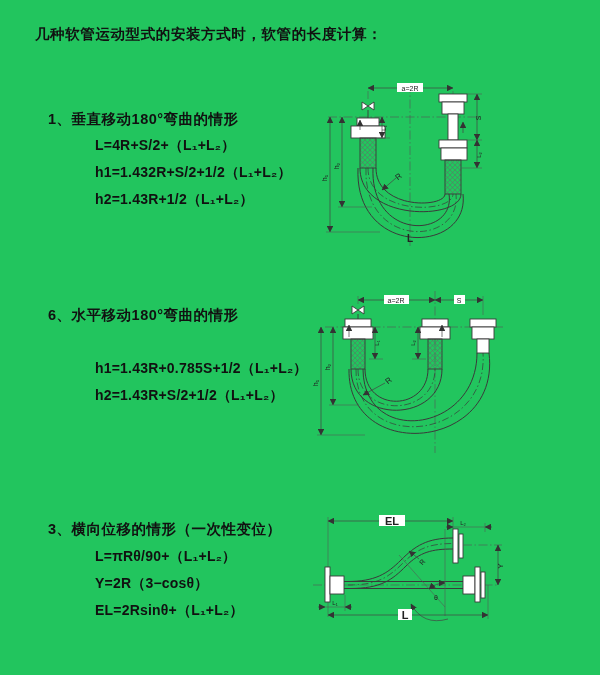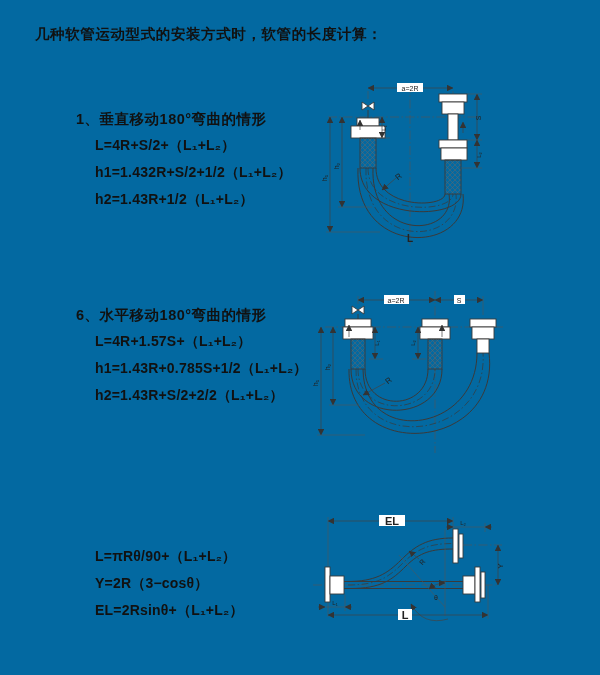--- a/index.html
+++ b/index.html
@@ -1,22 +1,22 @@
 <!DOCTYPE html>
 <html><head>
 <meta charset="utf-8">
 <style>
   html,body{margin:0;padding:0;background:#e9e9e9;}
   .page{
-    position:relative;width:600px;height:675px;background:#0369a1;
+    position:relative;width:600px;height:675px;background:#22c55e;
     font-family:"Liberation Sans","DejaVu Sans",sans-serif;color:#111;
     outline:1px solid #d6d6d6;overflow:hidden;
   }
   .doc-title{position:absolute;left:35px;top:25px;font-size:14.5px;font-weight:bold;letter-spacing:.6px;white-space:nowrap;}
-  .sec-heading{position:absolute;font-size:14.5px;font-weight:bold;letter-spacing:.5px;white-space:nowrap;margin-left:28px;}
+  .sec-heading{position:absolute;font-size:14.5px;font-weight:bold;letter-spacing:.5px;white-space:nowrap;}
   .formula{position:absolute;font-size:14px;font-weight:bold;letter-spacing:.2px;white-space:nowrap;padding-left:32px;}
   svg{position:absolute;overflow:visible;font-family:"Liberation Sans","DejaVu Sans",sans-serif;}
   svg text{fill:#222;}
   .part{fill:#fff;stroke:#3a3a3a;stroke-width:.9;}
   .hose{stroke:#3a3a3a;stroke-width:.9;}
   .wall{fill:none;stroke:#3a3a3a;stroke-width:1;}
   .dim{fill:none;stroke:#444;stroke-width:.7;}
   .thin{fill:none;stroke:#555;stroke-width:.55;}
   .cl{fill:none;stroke:#555;stroke-width:.6;stroke-dasharray:9 2.5 1.5 2.5;}
   .cdash{fill:none;stroke:#3a3a3a;stroke-width:.7;stroke-dasharray:7 2.5 1.5 2.5;}
@@ -105,23 +105,22 @@
     <line class="thin" x1="151" y1="88" x2="172" y2="88"></line>
     <text x="171" y="75" font-size="6" text-anchor="middle" transform="rotate(-90 171 75)">L₂</text>
 
     <line class="dim" x1="50" y1="50" x2="50" y2="40" marker-end="url(#ar1)"></line>
     <line class="dim" x1="153" y1="53" x2="153" y2="42" marker-end="url(#ar1)"></line>
 
     <text x="100" y="162" font-size="10" font-weight="bold" text-anchor="middle">L</text>
   </svg>
 
   <div class="sec-heading" style="left:48px;top:306px">6、水平移动180°弯曲的情形</div>
-  <div class="formula" style="left:63px;top:333px">L=4R+1.57S+（L₁+L₂）</div>
   <div class="formula" style="left:63px;top:360px">h1=1.43R+0.785S+1/2（L₁+L₂）</div>
-  <div class="formula" style="left:63px;top:387px">h2=1.43R+S/2+2/2（L₁+L₂）</div>
+  <div class="formula" style="left:63px;top:387px">h2=1.43R+S/2+1/2（L₁+L₂）</div>
 
   <svg style="left:305px;top:283px" width="285" height="177" viewBox="0 0 285 177">
     <defs>
       <pattern id="br2" width="5" height="5" patternUnits="userSpaceOnUse">
         <path d="M0,0 l5,5 M5,0 l-5,5" stroke="#666" stroke-width="0.5"></path>
       </pattern>
       <marker id="ar2" viewBox="0 0 6 6" markerWidth="6.5" markerHeight="6.5" refX="5.6" refY="3" orient="auto-start-reverse" markerUnits="userSpaceOnUse">
         <path d="M0,0 L6,3 L0,6 Z" fill="#333"></path>
       </marker>
     </defs>
@@ -183,20 +182,21 @@
     <line class="thin" x1="24" y1="122" x2="54" y2="122"></line>
     <text x="25" y="84" font-size="7" text-anchor="middle" transform="rotate(-90 25 84)">h₂</text>
 
     <line class="dim" x1="80" y1="100" x2="58" y2="112" marker-end="url(#ar2)"></line>
     <text x="84" y="100" font-size="8" text-anchor="middle" transform="rotate(-40 84 98)">R</text>
 
     <line class="dim" x1="44" y1="54" x2="44" y2="42" marker-end="url(#ar2)"></line>
     <line class="dim" x1="137" y1="54" x2="137" y2="42" marker-end="url(#ar2)"></line>
   </svg>
 
+  <div class="sec-heading" style="left:48px;top:520px">3、横向位移的情形（一次性变位）</div>
   <div class="formula" style="left:63px;top:548px">L=πRθ/90+（L₁+L₂）</div>
   <div class="formula" style="left:63px;top:575px">Y=2R（3−cosθ）</div>
   <div class="formula" style="left:63px;top:602px">EL=2Rsinθ+（L₁+L₂）</div>
 
   <svg style="left:305px;top:505px" width="295" height="148" viewBox="0 0 295 148">
     <defs>
       <marker id="ar3" viewBox="0 0 6 6" markerWidth="6.5" markerHeight="6.5" refX="5.6" refY="3" orient="auto-start-reverse" markerUnits="userSpaceOnUse">
         <path d="M0,0 L6,3 L0,6 Z" fill="#333"></path>
       </marker>
     </defs>

